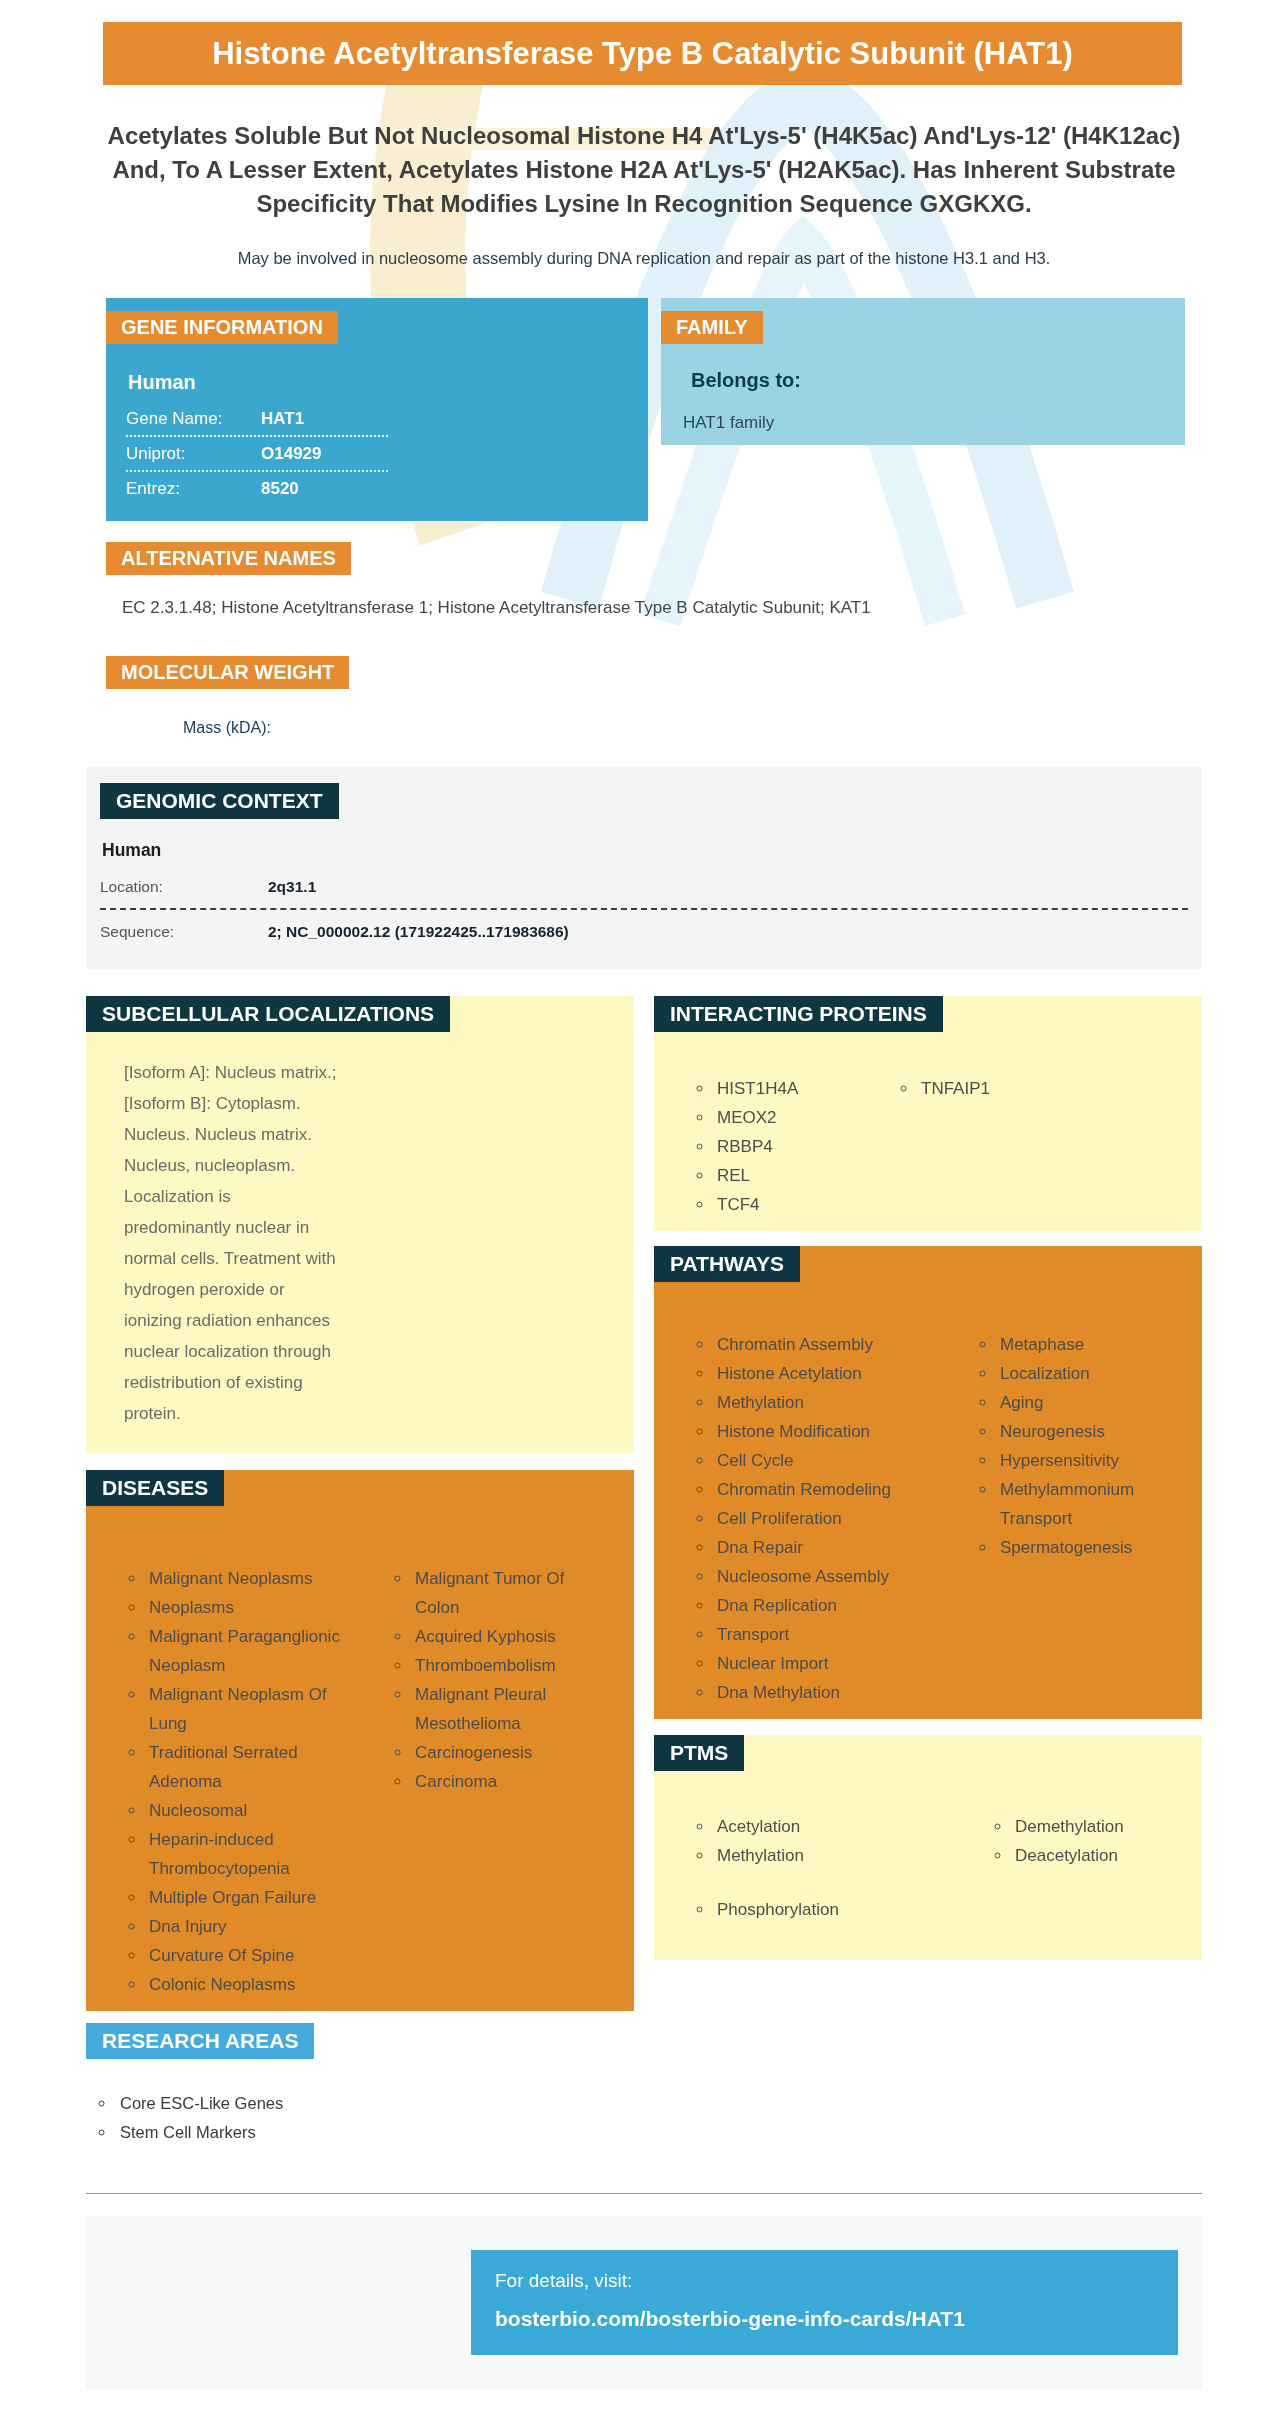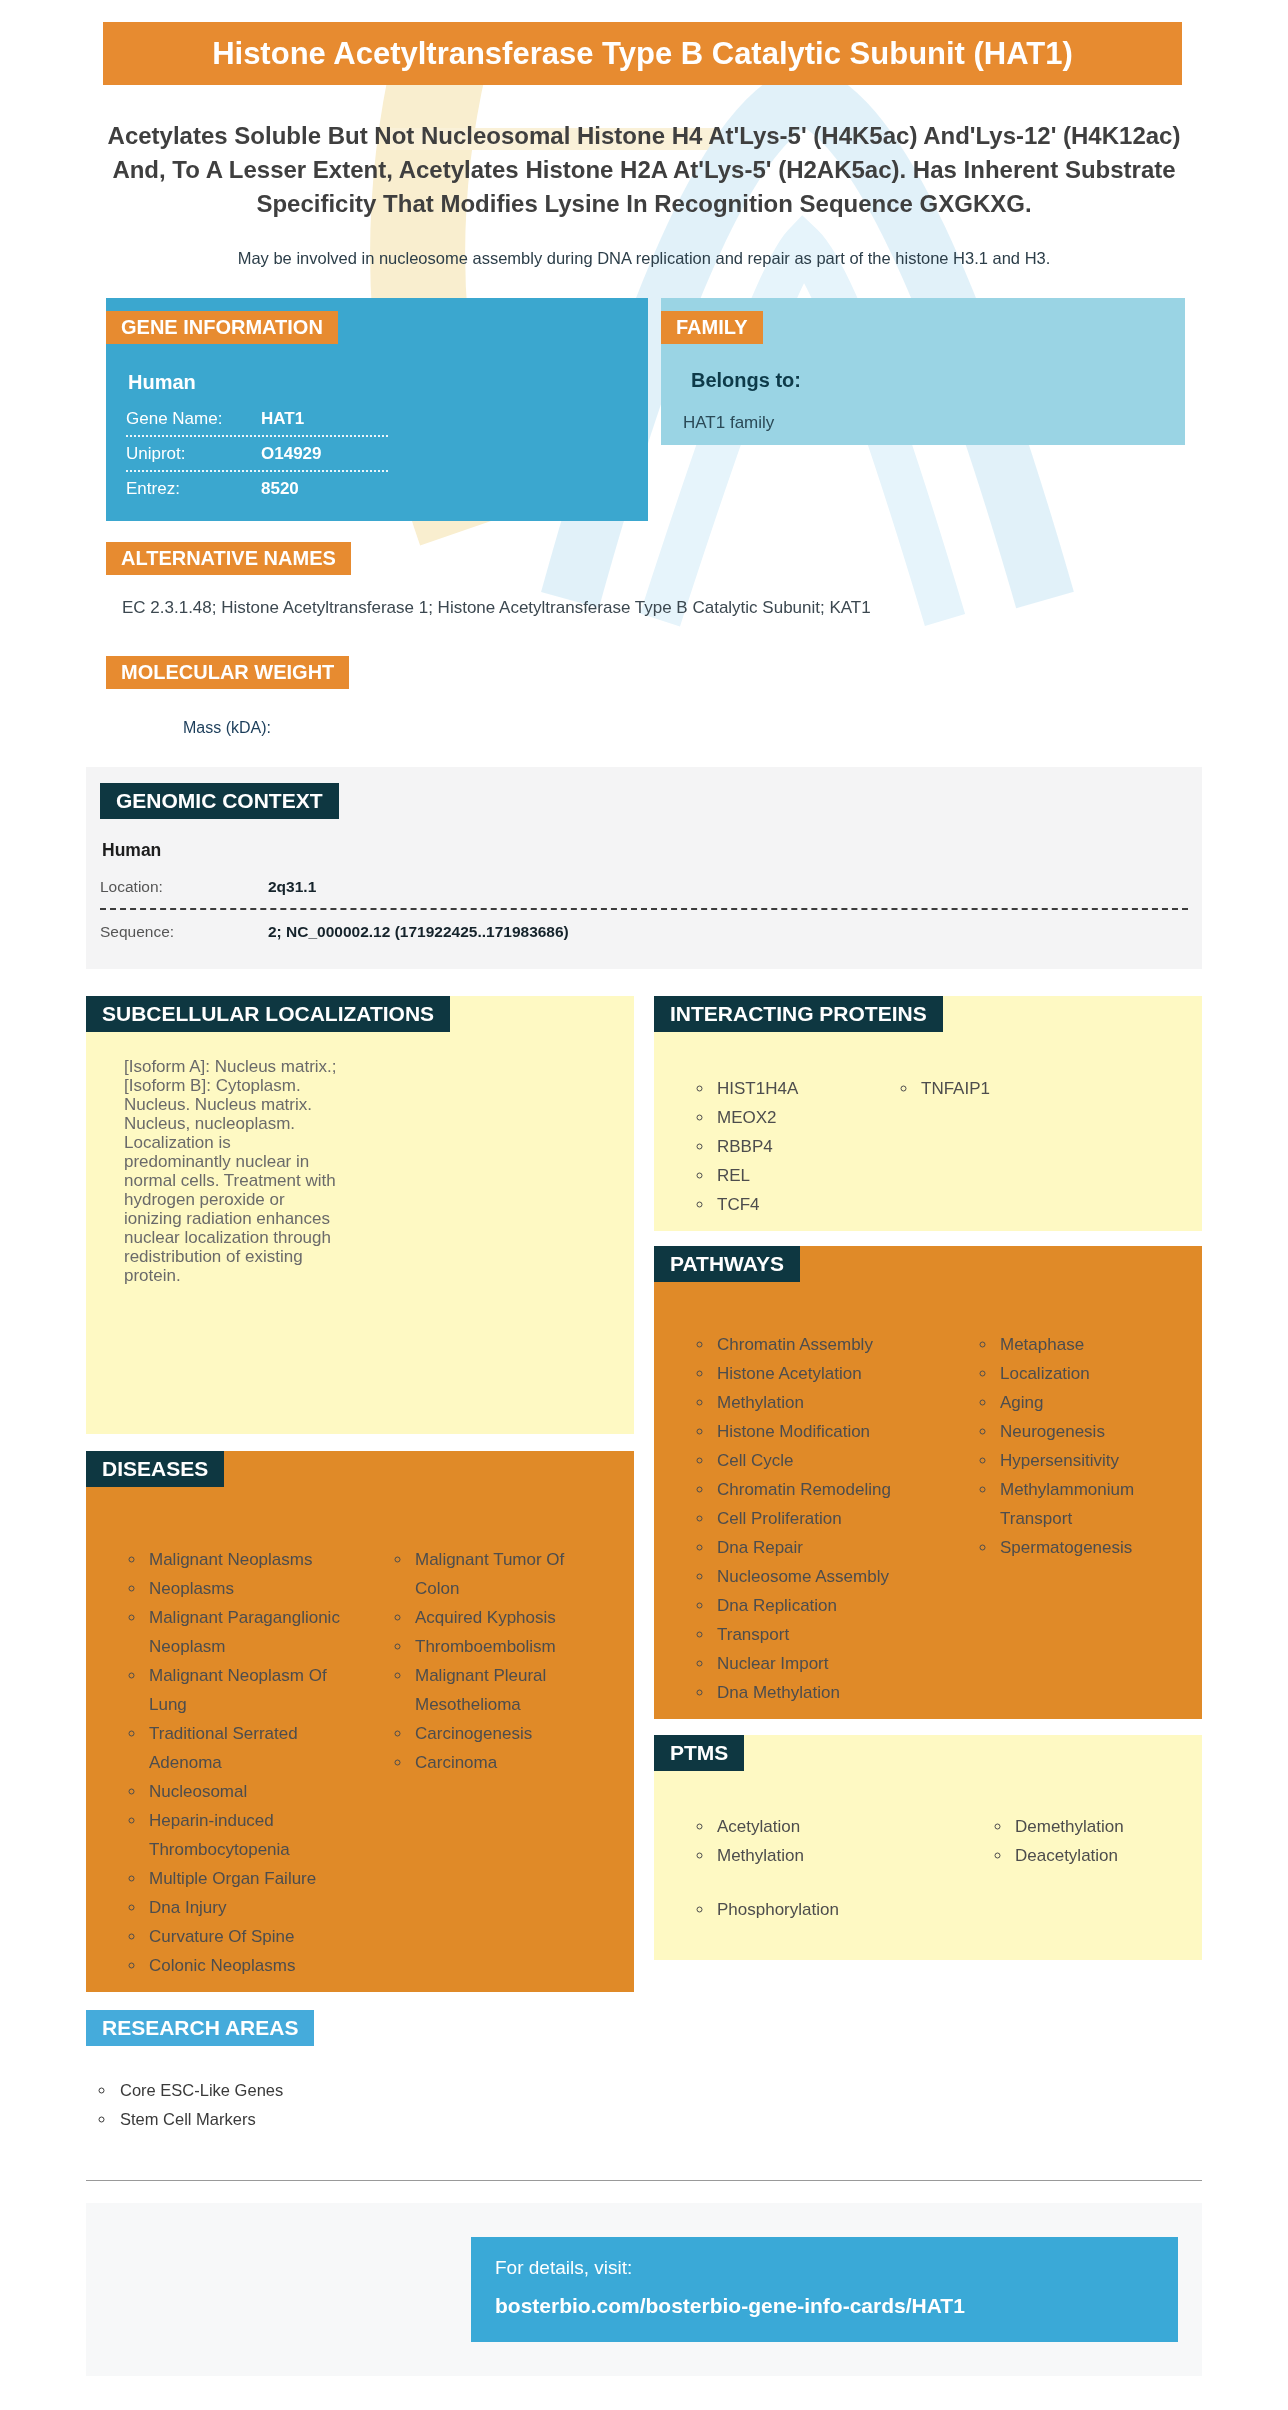--- a/index.html
+++ b/index.html
@@ -67,42 +67,42 @@
   .col-right { flex:1; margin-left:20px; }
   .box-amber { background:#fef9c3; }
   .box-dorange { background:#E08A28; }
   .cbox { box-sizing:border-box; }
   .subcellular { min-height:438px; }
   .interacting { min-height:218px; }
   .pathways { min-height:434px; margin-top:15px; }
   .diseases { min-height:513px; margin-top:17px; }
   .ptms { min-height:169px; margin-top:16px; padding-bottom:24px; }
 
-  .subcell-text { margin:25px 0 0 38px; width:215px; font-size:17px; line-height:19px; color:#6a6a6a; padding-bottom:24px; }
+  .subcell-text { margin:25px 0 0 38px; width:215px; font-size:17px; line-height:31px; color:#6a6a6a; padding-bottom:24px; }
 
   .cols { display:flex; }
   ul.blist { list-style:circle outside; margin:12px; }
   ul.blist li { font-size:17px; color:#4d4d4d; line-height:29px; padding-left:3px; }
   .interacting .cols { padding-top:30px; }
   ul.i1 { padding-left:48px; width:150px; }
   ul.i2 { padding-left:30px; }
   .pathways .cols { padding-top:36px; }
   ul.p1 { padding-left:48px; width:285px; box-sizing:border-box; }
   ul.p2 { padding-left:22px; width:215px; box-sizing:border-box; }
   .pathways li, .diseases li { line-height:30px; }
   .diseases .cols { padding-top:46px; }
   ul.d1 { padding-left:48px; width:248px; box-sizing:border-box; }
   ul.d2 { padding-left:42px; width:222px; box-sizing:border-box; }
   .ptms .cols { padding-top:29px; }
   ul.t1 { padding-left:48px; width:280px; box-sizing:border-box; }
   ul.t2 { padding-left:42px; }
   ul.t1 li:nth-child(3) { margin-top:25px; }
 
   
-  .research { margin-top:18px; }
+  .research { margin-top:12px; }
   ul.research-list { list-style:circle outside; margin:30px 0 0; padding-left:30px; }
   ul.research-list li { font-size:16.5px; line-height:29px; color:#3a3a3a; padding-left:4px; }
 
   .divider { border-top:1px solid #999; margin-top:46px; }
 
   
   .footerband { background:#F7F8F9; margin-top:22px; padding:34px 0; min-height:66px; }
   .footerbox { background:#3AA9D7; margin-left:385px; width:707px; box-sizing:border-box; padding:20px 24px 24px; color:#fff; }
   .f1 { font-size:19px; }
   .f2 { font-size:21px; font-weight:bold; margin-top:15px; }

